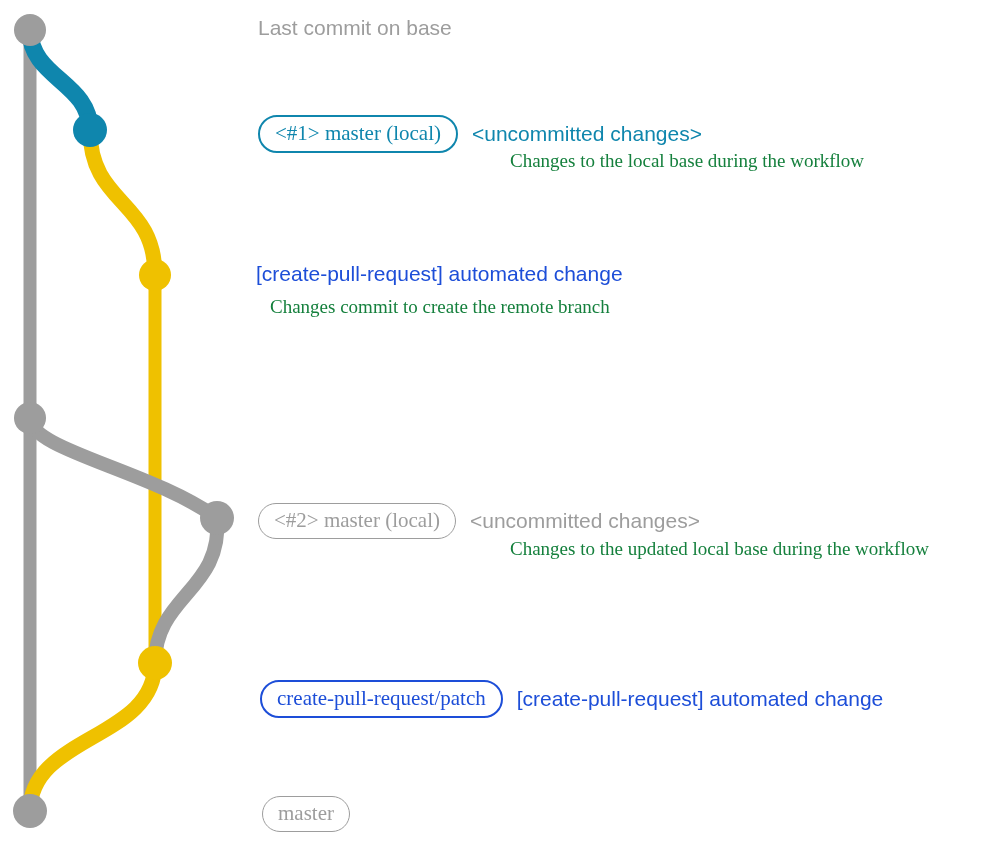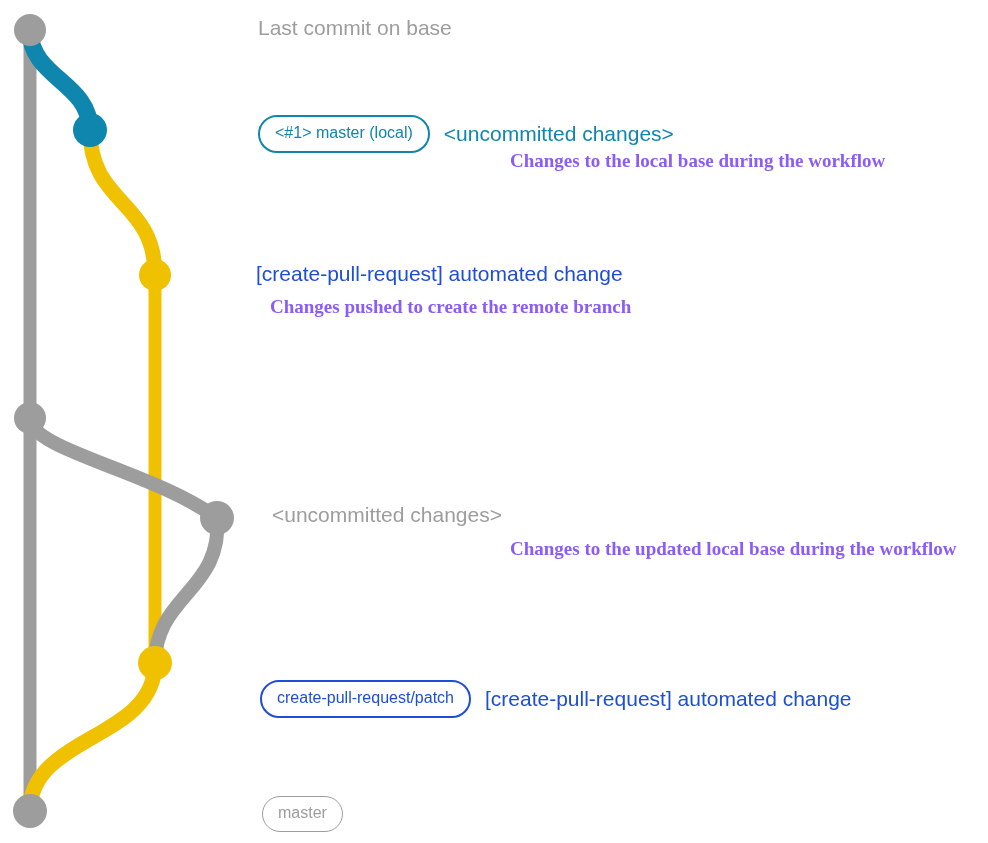--- a/index.html
+++ b/index.html
@@ -47,23 +47,23 @@
     display: flex;
     align-items: center;
     white-space: nowrap;
   }
 
   .pill {
     display: inline-block;
     border: 2px solid currentColor;
     border-radius: 22px;
     padding: 4px 15px 6px 15px;
-    font-size: 16px;
+    font-size: 21px;
     line-height: 24px;
-    font-family: Liberation Sans, sans-serif;
+    font-family: Liberation Serif, serif;
     background: transparent;
     box-sizing: border-box;
   }
 
   .pill.thin {
     border-width: 1.5px;
   }
 
   .headline {
     font-size: 21px;
@@ -74,23 +74,22 @@
 
   .headline.solo {
     margin-left: 0;
   }
 
   .subline {
     position: absolute;
     font-family: "Liberation Serif", serif;
     font-size: 19px;
     line-height: 22px;
-    color: #8b5cf6;
+    color: #15803d;
     white-space: nowrap;
-    font-weight: bold;
   }
 
   .c-gray   { color: #9d9d9d; }
   .c-blue   { color: #0f86ad; }
   .c-yellow { color: #1d4ed8; }
 </style>
 </head>
 <body>
 
 <div id="graph-stage">
@@ -130,24 +129,25 @@
 
     <div class="row" style="top:115px; left:258px;">
       <span class="pill c-blue">&lt;#1&gt; master (local)</span>
       <span class="headline c-blue">&lt;uncommitted changes&gt;</span>
     </div>
     <div class="subline" style="top:150px; left:510px;">Changes to the local base during the workflow</div>
 
     <div class="row" style="top:262px; left:256px;">
       <span class="headline solo c-yellow">[create-pull-request] automated change</span>
     </div>
-    <div class="subline" style="top:296px; left:270px;">Changes pushed to create the remote branch</div>
+    <div class="subline" style="top:296px; left:270px;">Changes commit to create the remote branch</div>
 
 
     <div class="row" style="top:503px; left:258px;">
+      <span class="pill thin c-gray">&lt;#2&gt; master (local)</span>
       <span class="headline c-gray">&lt;uncommitted changes&gt;</span>
     </div>
     <div class="subline" style="top:538px; left:510px;">Changes to the updated local base during the workflow</div>
 
     <div class="row" style="top:648px; left:260px;margin-top:32px;">
       <span class="pill c-yellow">create-pull-request/patch</span>
       <span class="headline c-yellow">[create-pull-request] automated change</span>
     </div>
 
     <div class="row" style="top:796px; left:262px;">

